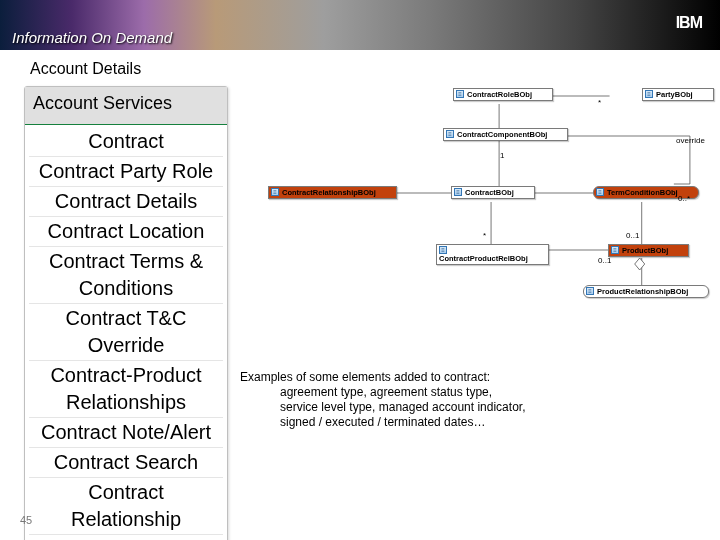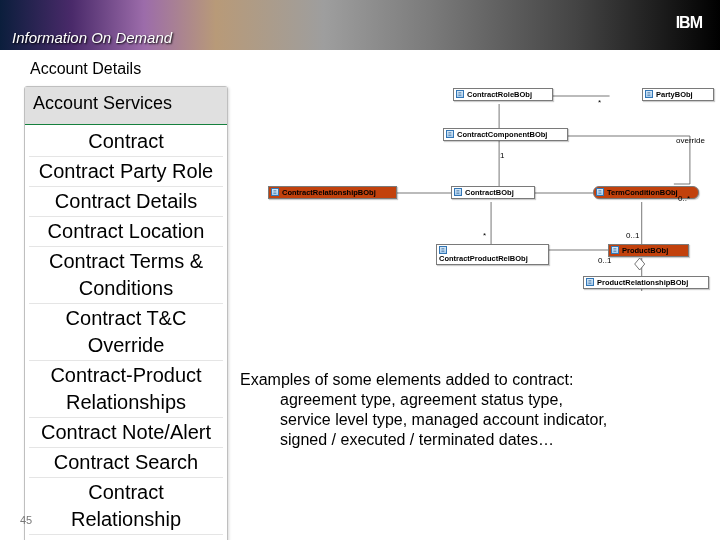--- a/index.html
+++ b/index.html
@@ -112,21 +112,21 @@
   svg.lines {
     position: absolute;
     left: 0; top: 0;
     width: 100%; height: 100%;
     pointer-events: none;
   }
   .examples {
     position: absolute;
     left: 240px;
     top: 370px;
-    font-size: 16px;
+    font-size: 12px;
     line-height: 1.25;
   }
   .examples .ind { margin-left: 40px; }
   .pagenum {
     position: absolute;
     left: 20px;
     bottom: 14px;
     font-size: 11px;
     color: #777;
   }
@@ -208,21 +208,21 @@
     </div>
 
     <div class="uml" style="left:198px; top:158px;flex-direction:column;">
       <span class="ico">≡</span>
       <span>ContractProductRelBObj</span>
     </div>
     <div class="uml purple" style="left:370px; top:158px;">
       <span class="ico">≡</span>
       <span>ProductBObj</span>
     </div>
-    <div class="uml" style="left:345px; top:190px;">
+    <div class="uml" style="left:345px; top:199px;border-radius:6px;">
       <span class="ico">≡</span>
       <span>ProductRelationshipBObj</span>
     </div>
 
     <span class="lbl" style="left:262px; top:65px;">1</span>
     <span class="lbl" style="left:440px; top:108px;">0..*</span>
     <span class="lbl" style="left:388px; top:145px;">0..1</span>
     <span class="lbl" style="left:360px; top:170px;">0..1</span>
     <span class="lbl" style="left:245px; top:145px;">*</span>
     <span class="lbl" style="left:360px; top:12px;">*</span>

